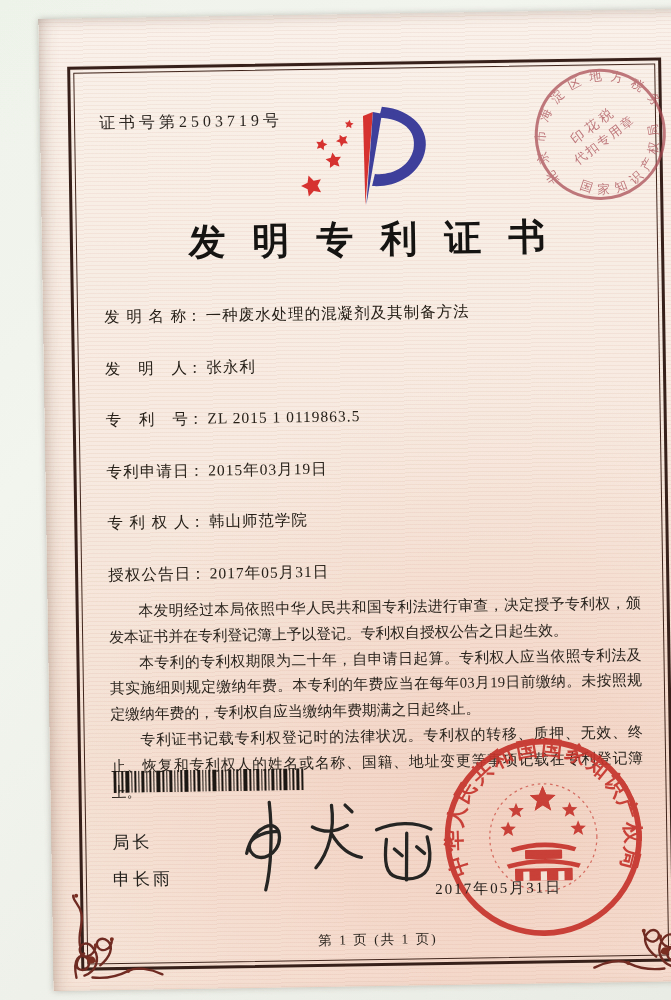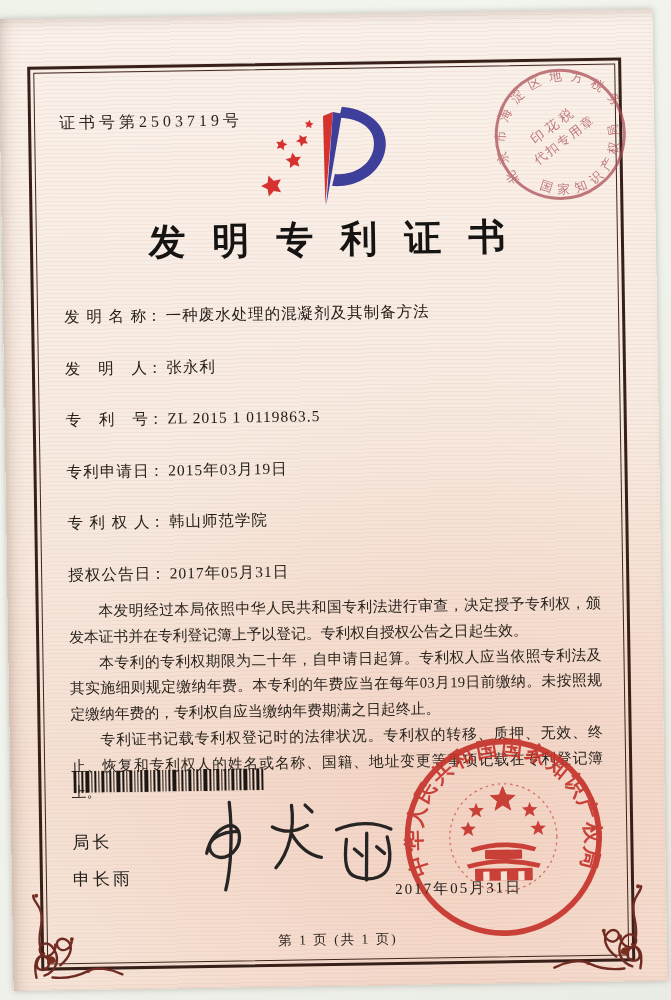--- a/index.html
+++ b/index.html
@@ -2,21 +2,21 @@
 <html><head>
 <meta charset="utf-8">
 <style>
   html,body{margin:0;padding:0;}
   body{
     width:671px;height:1000px;overflow:hidden;position:relative;
     background:linear-gradient(135deg,#eef3ea 0%,#f2f4ee 30%,#e9ece4 100%);
     font-family:"Liberation Serif","DejaVu Serif",serif;
     color:#23201d;
   }
-  .scan{position:absolute;inset:0;}
+  .scan{position:absolute;inset:0;margin-left:40px;}
   .paper{
     position:absolute;left:6px;top:14px;width:654px;height:972px;
     transform:rotate(-0.9deg);transform-origin:50% 50%;
     background:
       repeating-linear-gradient(0deg, rgba(206,148,128,0.12) 0 1px, rgba(255,255,255,0) 1px 4px),
       radial-gradient(120% 90% at 70% 85%, rgba(238,183,162,0.35) 0%, rgba(238,183,162,0) 55%),
       linear-gradient(180deg,#f9f1ea 0%,#f7eae0 45%,#f4e0d3 78%,#f6e4d8 100%);
     box-shadow:0 0 6px rgba(90,80,70,0.35), inset 12px 0 18px -12px rgba(120,90,75,0.45), inset 0 10px 16px -12px rgba(120,90,75,0.35);
   }
   .frame{

